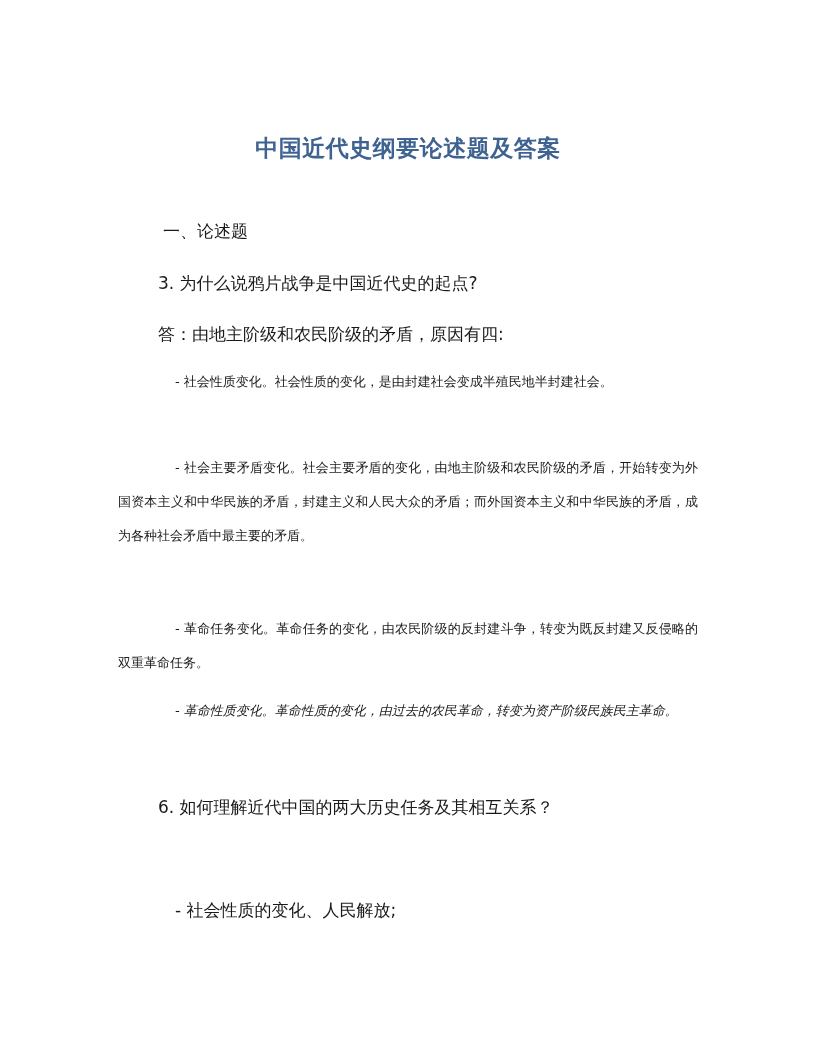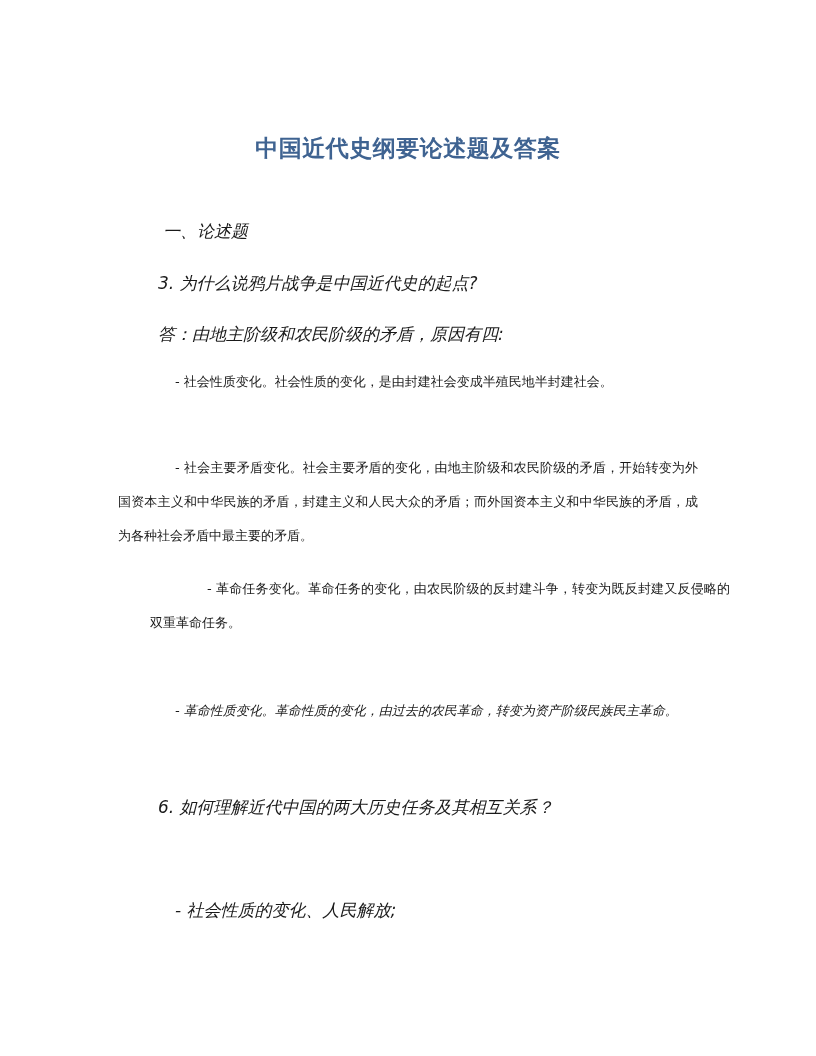--- a/index.html
+++ b/index.html
@@ -31,21 +31,20 @@
       font-weight: bold;
       color: #3f6391;
       letter-spacing: 0.5px;
     }
     .line {
       position: absolute;
       font-size: 17px;
       line-height: 20px;
       white-space: nowrap;
       color: #1a1a1a;
-      font-style: italic;
     }
     .para {
       position: absolute;
       left: 118px;
       width: 580px;
       font-size: 13px;
       line-height: 34px;
       color: #1a1a1a;
       text-indent: 57px;
       text-align: justify;
@@ -61,21 +60,21 @@
   <div class="line" style="left:163px; top:221px;">一、论述题</div>
 
   <div class="line" style="left:158px; top:273px;">3. 为什么说鸦片战争是中国近代史的起点?</div>
 
   <div class="line" style="left:158px; top:324px;">答：由地主阶级和农民阶级的矛盾，原因有四:</div>
 
   <div class="para" style="top:365px;">- 社会性质变化。社会性质的变化，是由封建社会变成半殖民地半封建社会。</div>
 
   <div class="para" style="top:451px;">- 社会主要矛盾变化。社会主要矛盾的变化，由地主阶级和农民阶级的矛盾，开始转变为外国资本主义和中华民族的矛盾，封建主义和人民大众的矛盾；而外国资本主义和中华民族的矛盾，成为各种社会矛盾中最主要的矛盾。</div>
 
-  <div class="para" style="top:572px;margin-left:32px;">- 革命任务变化。革命任务的变化，由农民阶级的反封建斗争，转变为既反封建又反侵略的双重革命任务。</div>
+  <div class="para" style="top:612px;">- 革命任务变化。革命任务的变化，由农民阶级的反封建斗争，转变为既反封建又反侵略的双重革命任务。</div>
 
   <div class="para" style="top:694px;font-style:italic;">- 革命性质变化。革命性质的变化，由过去的农民革命，转变为资产阶级民族民主革命。</div>
 
   <div class="line" style="left:158px; top:797px;">6. 如何理解近代中国的两大历史任务及其相互关系？</div>
 
 
   <div class="line" style="left:175px; top:900px;">- 社会性质的变化、人民解放;</div>
 
 </div>
 

